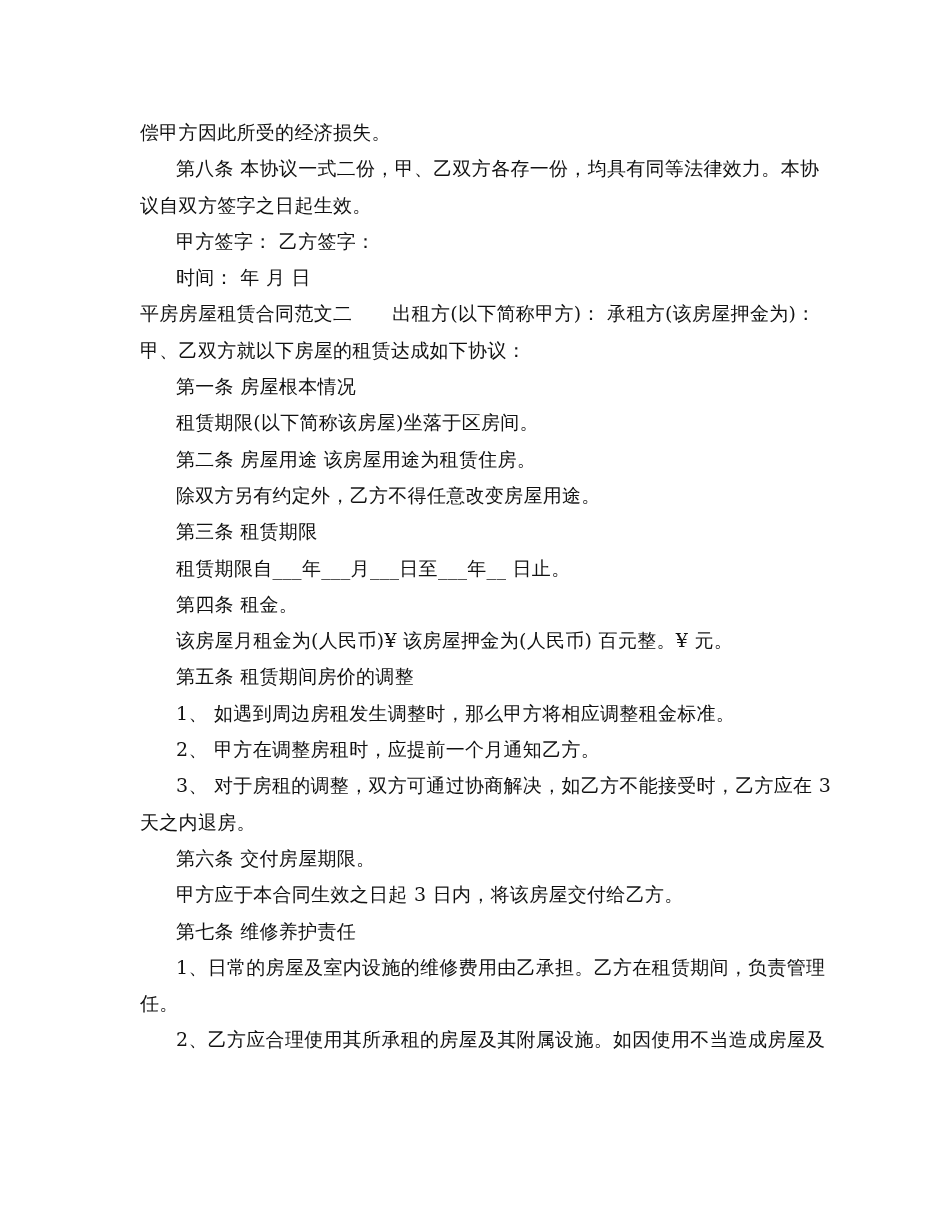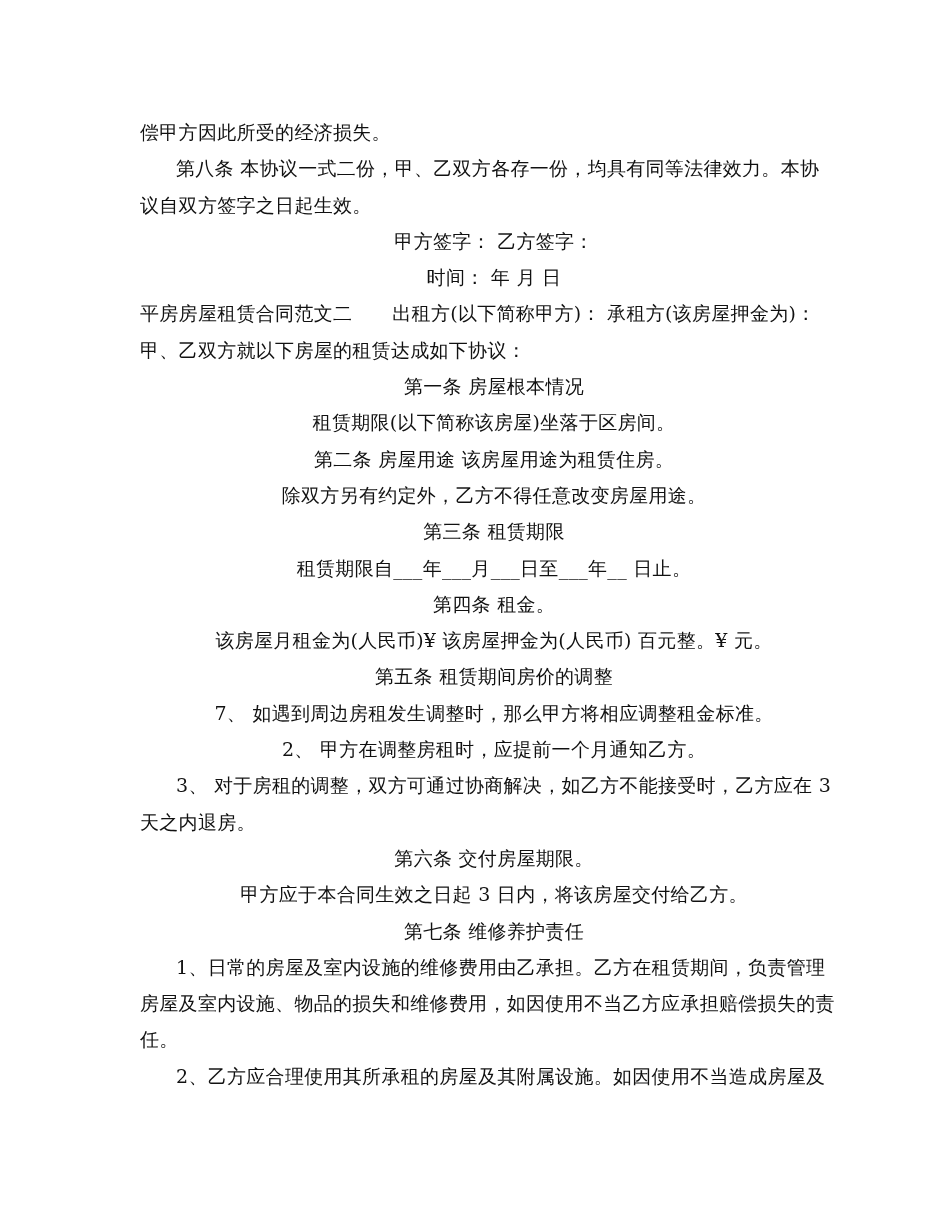--- a/index.html
+++ b/index.html
@@ -1,20 +1,20 @@
 <!DOCTYPE html>
 <html><head>
 <meta charset="utf-8">
 <style>
   html, body { margin:0; padding:0; background:#ffffff; }
   body { width:950px; height:1230px; position:relative; overflow:hidden;
          font-family:"DejaVu Serif", "Liberation Serif", serif; color:#111; }
   .page { position:absolute; left:140px; top:114px; width:672px; }
   .line { height:36.3px; line-height:36.3px; font-size:19px; white-space:nowrap; letter-spacing:0.3px; }
-  .indent { padding-left:36px;text-align:center; }
+  .indent { padding-left:36px; }
   .gap { display:inline-block; width:40px; }
 </style>
 </head>
 <body>
 
 <div class="page">
   <div class="line">偿甲方因此所受的经济损失。</div>
   <div class="line indent">第八条 本协议一式二份，甲、乙双方各存一份，均具有同等法律效力。本协</div>
   <div class="line">议自双方签字之日起生效。</div>
   <div class="line indent">甲方签字： 乙方签字：</div>
@@ -25,24 +25,23 @@
   <div class="line">甲、乙双方就以下房屋的租赁达成如下协议：</div>
   <div class="line indent">第一条 房屋根本情况</div>
   <div class="line indent">租赁期限(以下简称该房屋)坐落于区房间。</div>
   <div class="line indent">第二条 房屋用途 该房屋用途为租赁住房。</div>
   <div class="line indent">除双方另有约定外，乙方不得任意改变房屋用途。</div>
   <div class="line indent">第三条 租赁期限</div>
   <div class="line indent">租赁期限自___年___月___日至___年__ 日止。</div>
   <div class="line indent">第四条 租金。</div>
   <div class="line indent">该房屋月租金为(人民币)¥ 该房屋押金为(人民币) 百元整。¥ 元。</div>
   <div class="line indent">第五条 租赁期间房价的调整</div>
-  <div class="line indent">7、 如遇到周边房租发生调整时，那么甲方将相应调整租金标准。</div>
+  <div class="line indent">1、 如遇到周边房租发生调整时，那么甲方将相应调整租金标准。</div>
   <div class="line indent">2、 甲方在调整房租时，应提前一个月通知乙方。</div>
   <div class="line indent">3、 对于房租的调整，双方可通过协商解决，如乙方不能接受时，乙方应在 3</div>
   <div class="line">天之内退房。</div>
   <div class="line indent">第六条 交付房屋期限。</div>
   <div class="line indent">甲方应于本合同生效之日起 3 日内，将该房屋交付给乙方。</div>
   <div class="line indent">第七条 维修养护责任</div>
   <div class="line indent">1、日常的房屋及室内设施的维修费用由乙承担。乙方在租赁期间，负责管理</div>
-  <div class="line">房屋及室内设施、物品的损失和维修费用，如因使用不当乙方应承担赔偿损失的责</div>
   <div class="line">任。</div>
   <div class="line indent">2、乙方应合理使用其所承租的房屋及其附属设施。如因使用不当造成房屋及</div>
 </div>
 
 </body></html>

